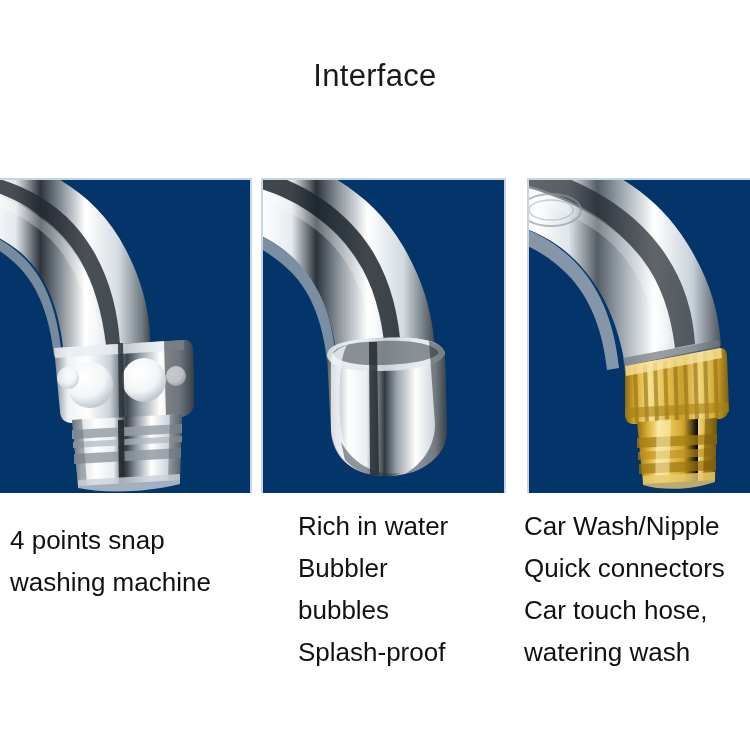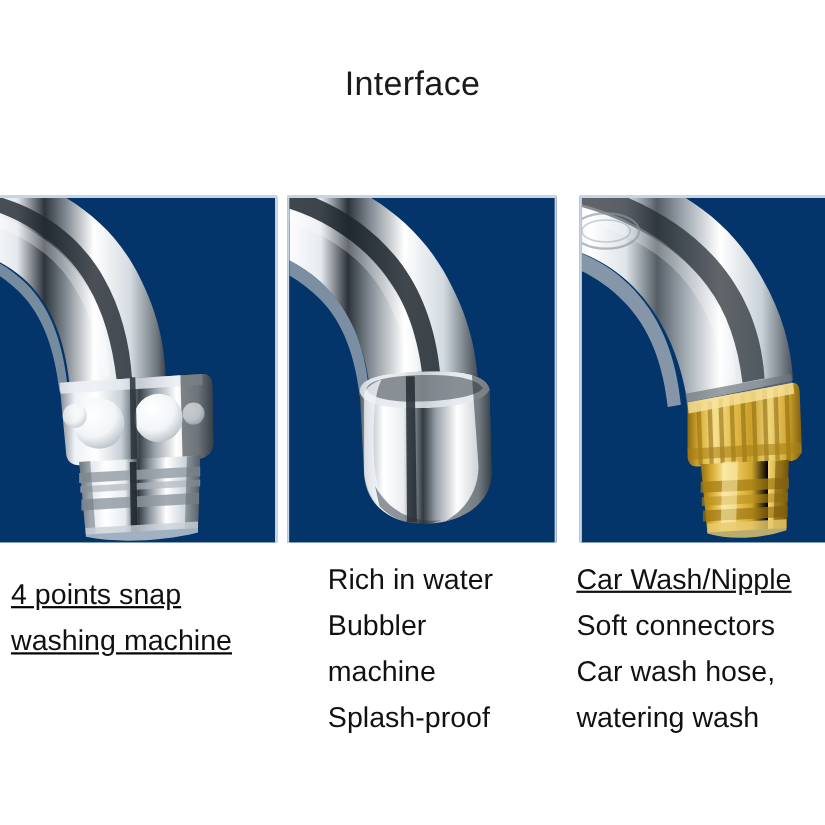--- a/index.html
+++ b/index.html
@@ -41,32 +41,32 @@
   .panel.p3{left:527px;width:225px;border-top:2px solid #c7d4e4;border-left:2px solid #c7d4e4;}
 
   .panel svg{display:block;position:absolute;left:0;top:0;}
 
   
   .captions{
     position:absolute;
     left:0;top:497px;width:750px;height:253px;
   }
   .col{position:absolute;top:0;}
-  .col.c1{left:10px;width:245px;text-decoration:underline;}
+  .col.c1{left:10px;width:245px;}
   .col.c2{left:298px;width:215px;}
   .col.c3{left:524px;width:226px;}
   .cap-line{
     font-size:26px;
     line-height:42px;
     color:#111111;
     white-space:nowrap;
   }
   .col.c1 .cap-line:first-child{margin-top:22px;}
   .col.c2 .cap-line:first-child{margin-top:8px;}
-  .col.c3 .cap-line:first-child{margin-top:8px;text-decoration:underline;}
+  .col.c3 .cap-line:first-child{margin-top:8px;}
 </style>
 </head>
 <body>
 
 <div class="page">
 
   <div class="title">Interface</div>
 
   <div class="panels">
 
@@ -322,26 +322,26 @@
   <div class="captions">
 
     <div class="col c1">
       <div class="cap-line">4 points snap</div>
       <div class="cap-line">washing machine</div>
     </div>
 
     <div class="col c2">
       <div class="cap-line">Rich in water</div>
       <div class="cap-line">Bubbler</div>
-      <div class="cap-line">machine</div>
+      <div class="cap-line">bubbles</div>
       <div class="cap-line">Splash-proof</div>
     </div>
 
     <div class="col c3">
       <div class="cap-line">Car Wash/Nipple</div>
-      <div class="cap-line">Soft connectors</div>
-      <div class="cap-line">Car wash hose,</div>
+      <div class="cap-line">Quick connectors</div>
+      <div class="cap-line">Car touch hose,</div>
       <div class="cap-line">watering wash</div>
     </div>
 
   </div>
 
 </div>
 
 </body></html>

